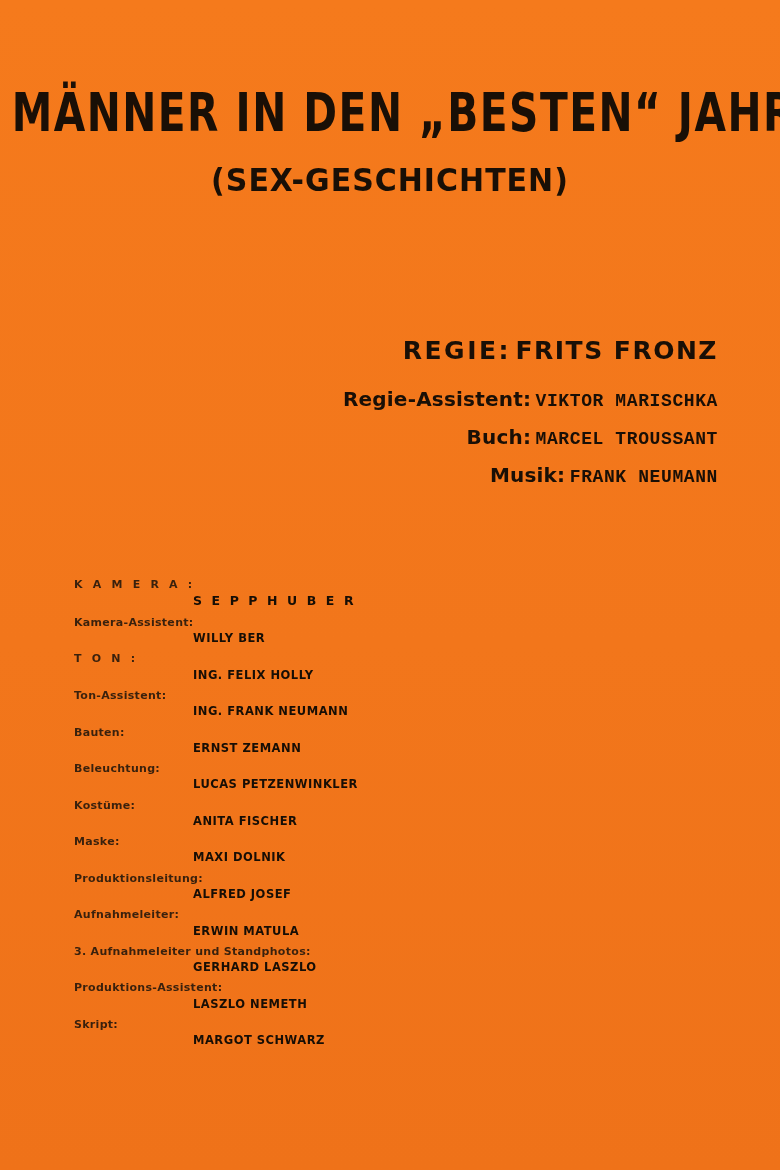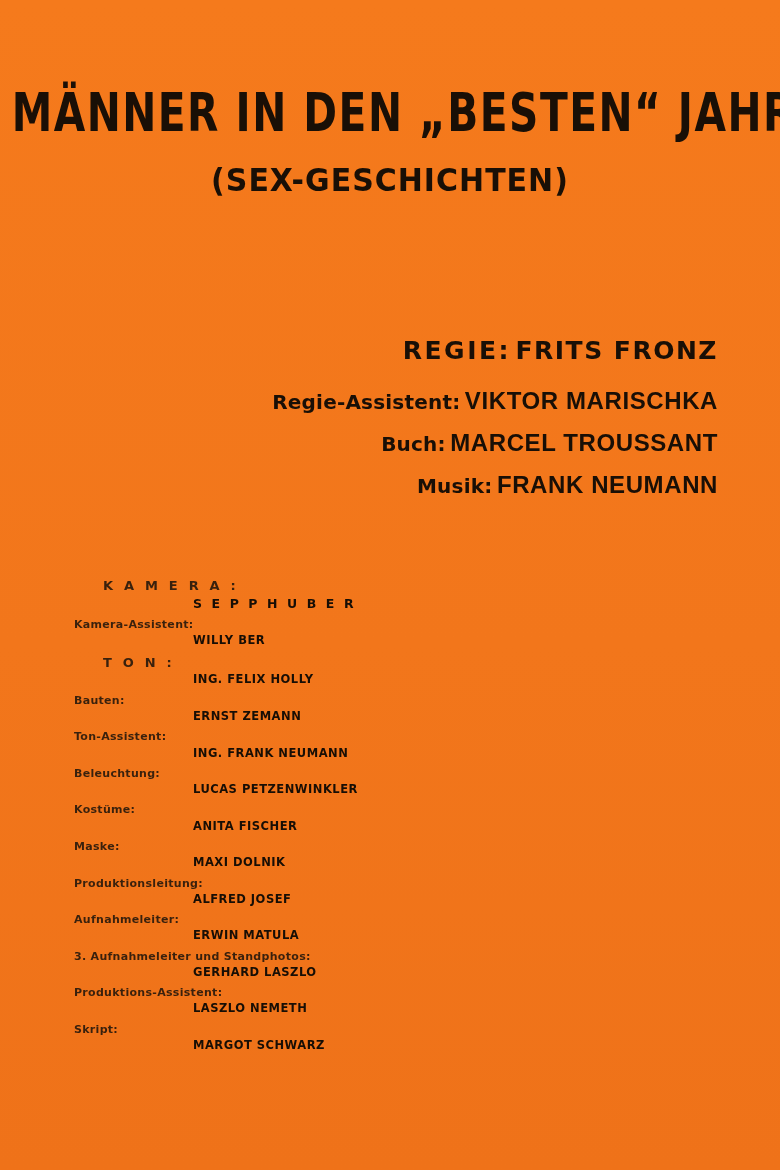--- a/index.html
+++ b/index.html
@@ -81,23 +81,23 @@
     color: #190f06;
   }
   .role-md {
     font-family: "DejaVu Sans", sans-serif;
     font-weight: 700;
     font-size: 20px;
     letter-spacing: 0.2px;
     color: #190f06;
   }
   .name-md {
-    font-family: Liberation Sans, sans-serif;
-    font-weight: 700;
-    font-size: 24px;
+    font-family: Liberation Mono, monospace;
+    font-weight: 700;
+    font-size: 18px;
     letter-spacing: 0.6px;
     color: #190f06;
   }
 
   
   .crew {
     position: absolute;
     top: 578px;
     left: 74px;
     width: 640px;
@@ -108,23 +108,22 @@
   .crew-role {
     font-family: "DejaVu Sans", sans-serif;
     font-weight: 700;
     font-size: 11px;
     letter-spacing: 0.3px;
     color: #2a1a0c;
     opacity: 0.92;
     line-height: 1.2;
   }
   .crew-role.spaced {
-    font-size: 13px;
+    font-size: 11px;
     letter-spacing: 3.2px;
-    margin-left: 29px;
   }
   .crew-name {
     margin-left: 119px;
     font-family: "DejaVu Sans", sans-serif;
     font-weight: 700;
     font-size: 11.5px;
     letter-spacing: 0.5px;
     color: #170e05;
     line-height: 1.25;
     margin-top: 2px;
@@ -170,28 +169,28 @@
     </div>
     <div class="crew-item">
       <div class="crew-role">Kamera-Assistent:</div>
       <div class="crew-name">WILLY BER</div>
     </div>
     <div class="crew-item">
       <div class="crew-role spaced">T O N :</div>
       <div class="crew-name">ING. FELIX HOLLY</div>
     </div>
     <div class="crew-item">
+      <div class="crew-role">Ton-Assistent:</div>
+      <div class="crew-name">ING. FRANK NEUMANN</div>
+    </div>
+    <div class="crew-item">
       <div class="crew-role">Bauten:</div>
       <div class="crew-name">ERNST ZEMANN</div>
     </div>
     <div class="crew-item">
-      <div class="crew-role">Ton-Assistent:</div>
-      <div class="crew-name">ING. FRANK NEUMANN</div>
-    </div>
-    <div class="crew-item">
       <div class="crew-role">Beleuchtung:</div>
       <div class="crew-name">LUCAS PETZENWINKLER</div>
     </div>
     <div class="crew-item">
       <div class="crew-role">Kostüme:</div>
       <div class="crew-name">ANITA FISCHER</div>
     </div>
     <div class="crew-item">
       <div class="crew-role">Maske:</div>
       <div class="crew-name">MAXI DOLNIK</div>

